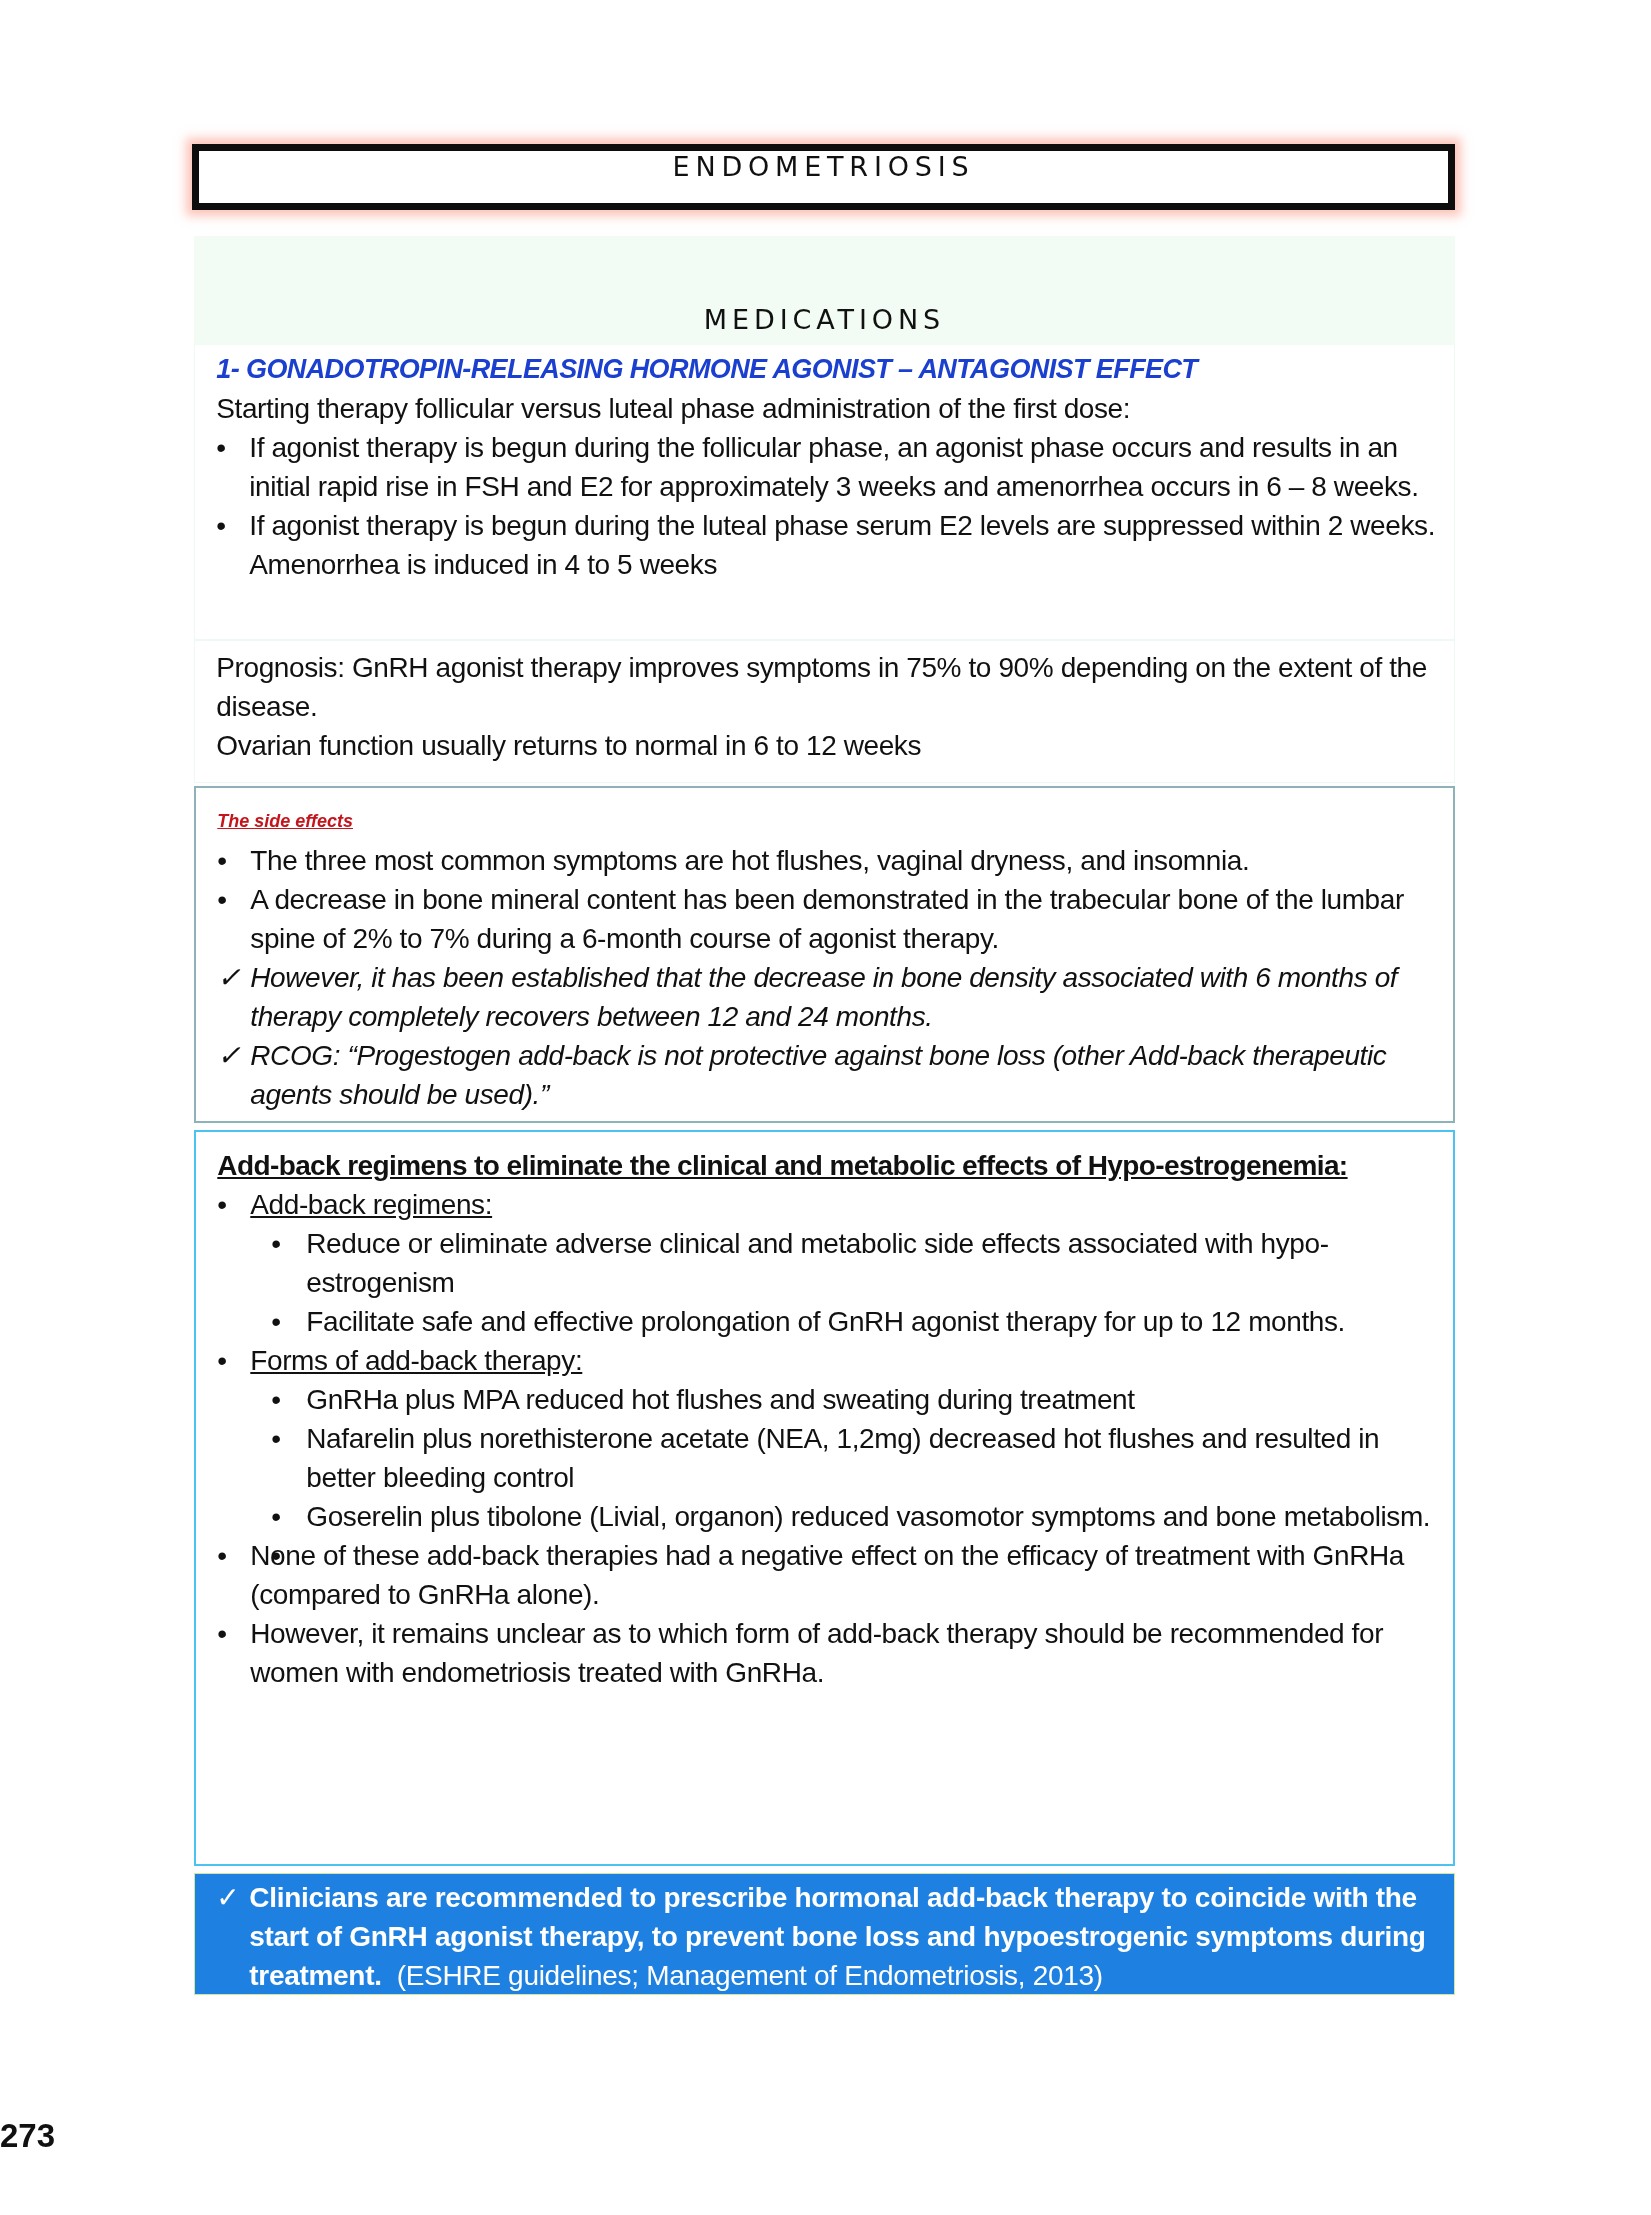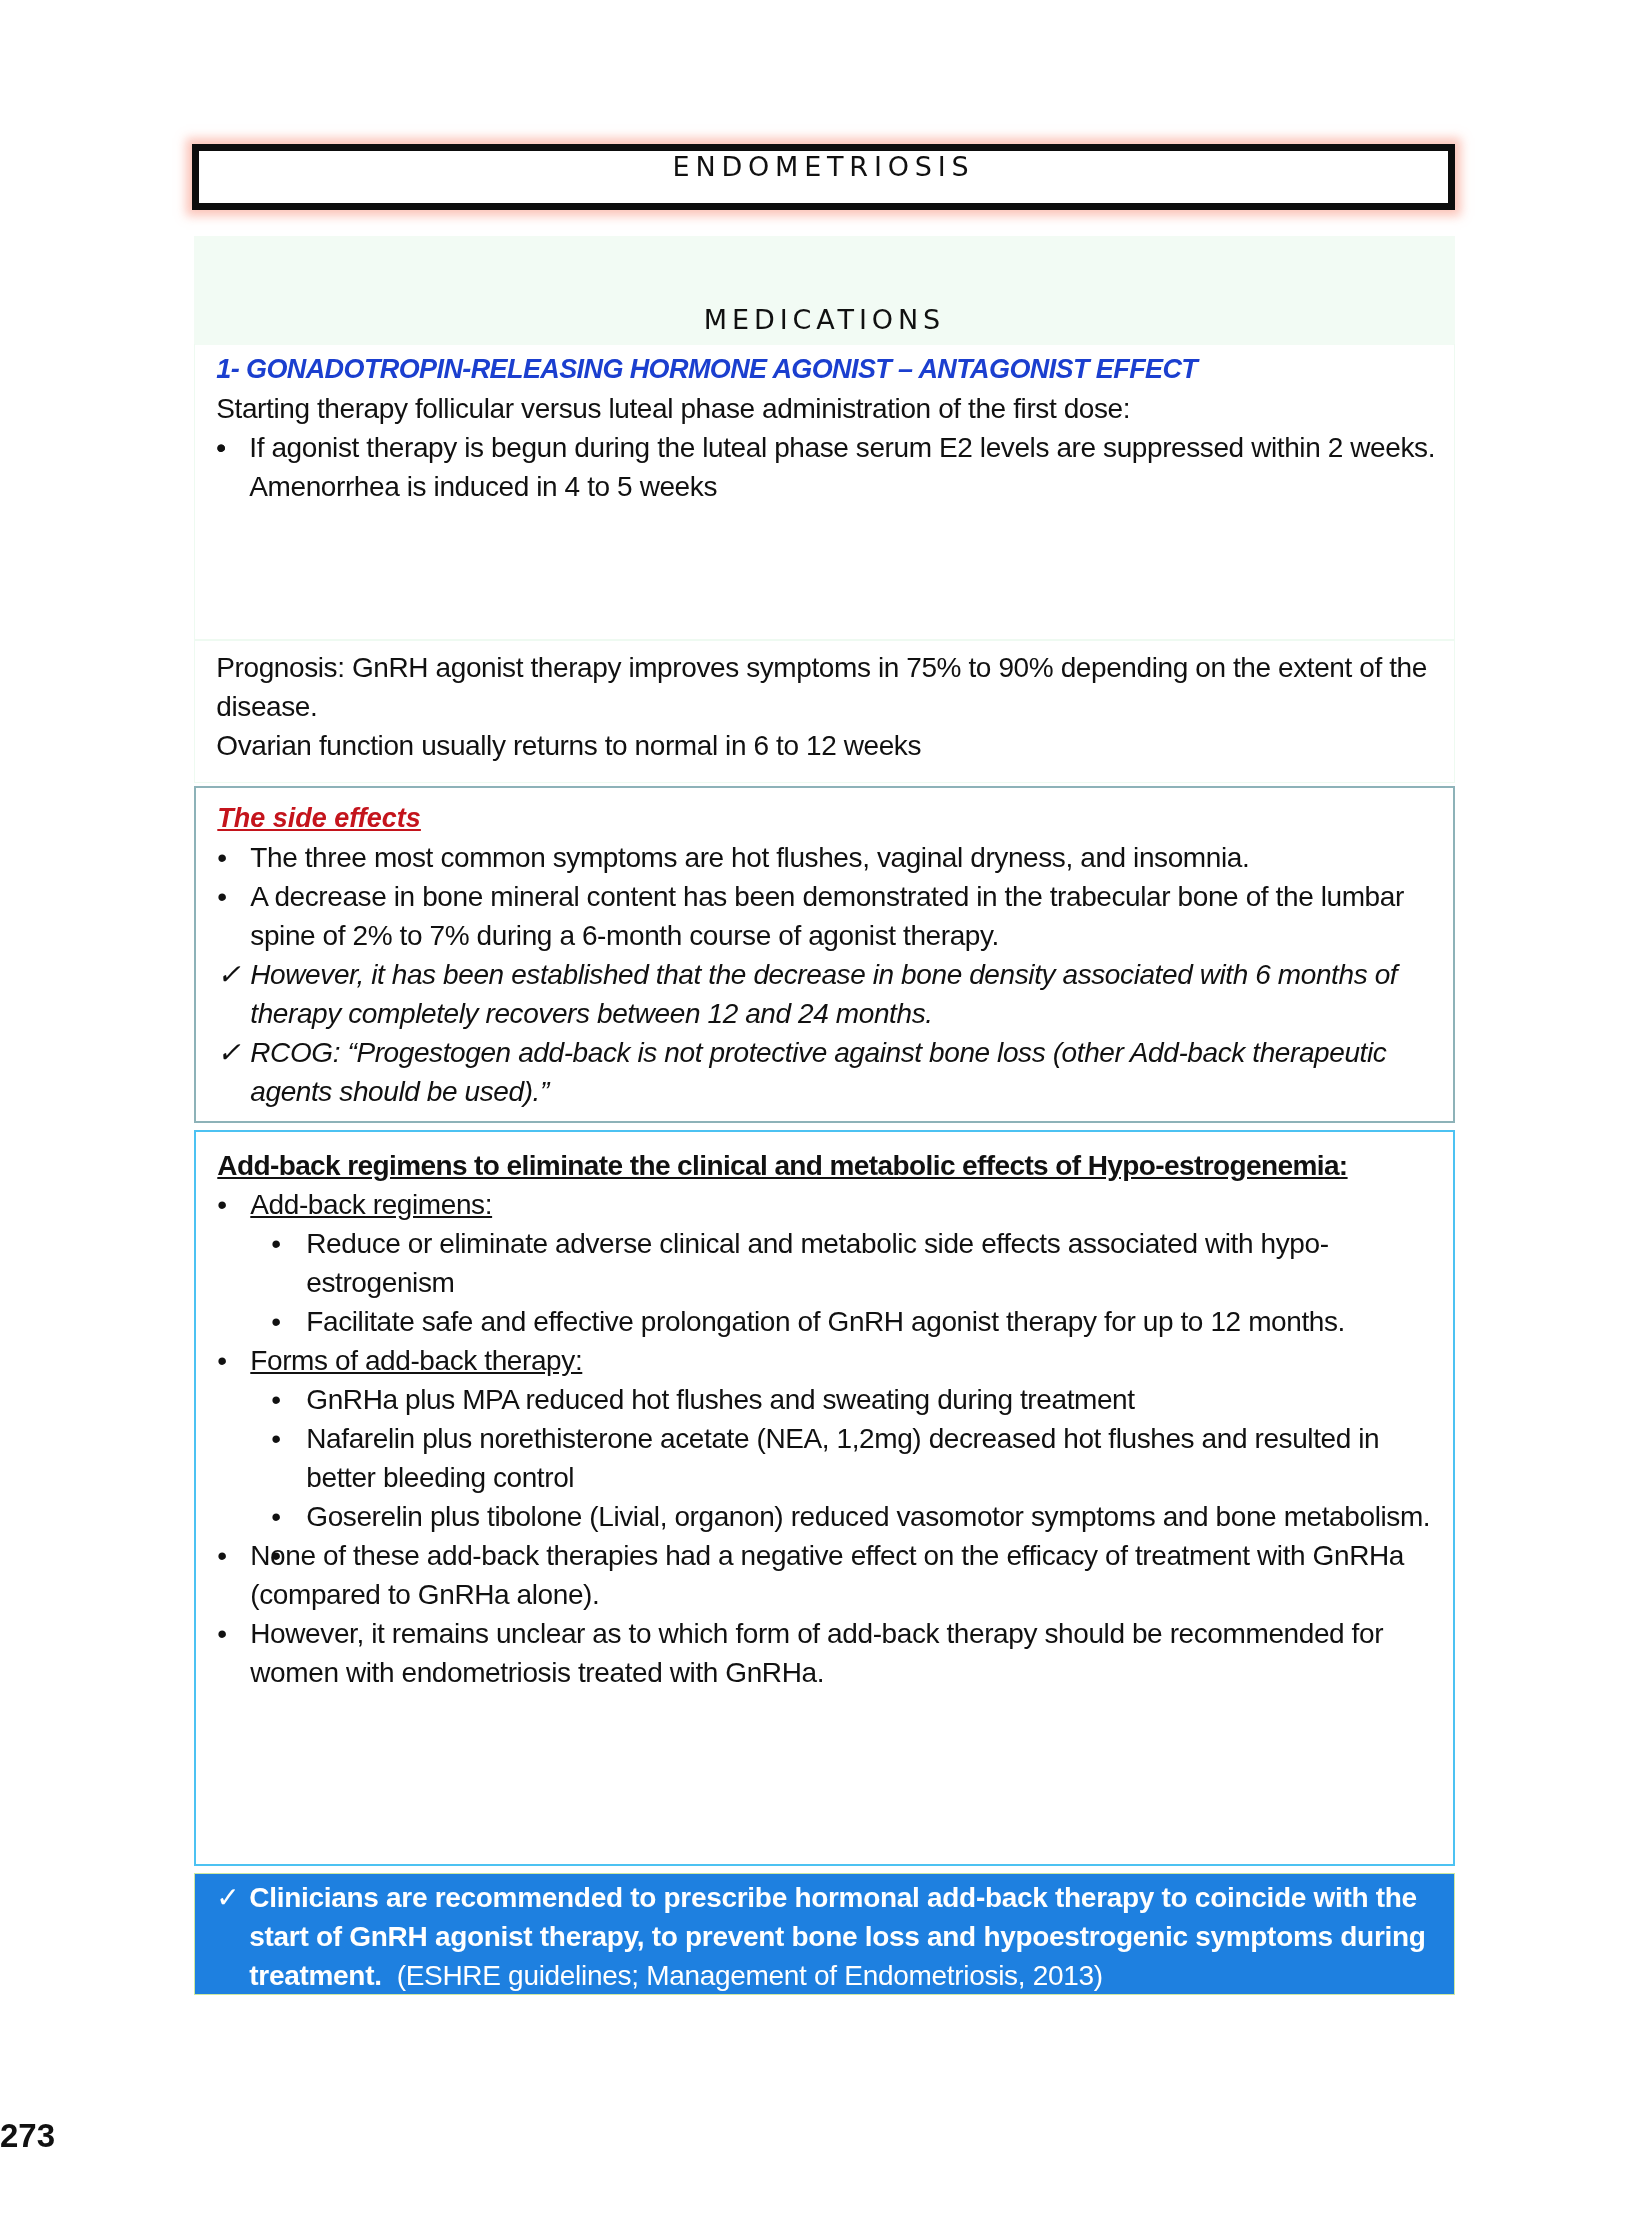--- a/index.html
+++ b/index.html
@@ -13,21 +13,21 @@
   .green-band { top:236px; height:109px; background:#f2fbf4; text-align:center; }
   .subtitle { position:absolute; top:9.7px; left:0; right:0; font-size:25px; letter-spacing:-0.5px; font-family:"Liberation Sans Narrow","Liberation Sans", sans-serif; }
   .med { position:absolute; top:68px; left:0; right:0; font-size:27px; letter-spacing:4.9px; font-family:"DejaVu Sans", sans-serif; }
   .sec { box-sizing:border-box; padding:0 17.5px 0 21.3px; font-size:28px; line-height:39px; }
   .sec1 { top:344px; height:296px; border:1.9px solid #eefaf1; border-top:none; padding-top:5.8px; }
   .sec2 { top:640px; height:143px; border:1.9px solid #eefaf1; padding-top:7px; }
   .sec3 { top:786px; height:337px; border:2.9px solid #8db2b8; padding-top:9.7px; }
   .sec4 { top:1130px; height:736px; border:2.9px solid #4cc2f2; padding-top:13.6px; }
   .sec5 { top:1873px; height:122px; background:#1e80e0; color:#fff; padding-top:3.9px; border:1px solid #cde8a0; }
   .h-blue { color:#1b3fcf; font-weight:bold; font-style:italic; font-size:27px; letter-spacing:-0.6px; }
-  .h-red { color:#c4141c; font-weight:bold; font-style:italic; text-decoration:underline; font-size:27px; }
+  .h-red { color:#c4141c; font-weight:bold; font-style:italic; text-decoration:underline; font-size:18px; }
   .h-under { font-weight:bold; text-decoration:underline; letter-spacing:-0.6px; }
   .u { text-decoration:underline; }
   .li { position:relative; padding-left:33px; }
   .li .mk { position:absolute; left:0; top:0; width:29px; }
   .li2 { position:relative; padding-left:89px; }
   .li2 .mk { position:absolute; left:54px; top:0; }
   .it { font-style:italic; }
   .b { font-weight:bold; }
   .sec1 .txt, .sec2 .txt, .sec3 .txt, .sec4 .txt { letter-spacing:-0.4px; }
   .sec5 .txt { letter-spacing:-0.3px; }
@@ -43,20 +43,21 @@
 
 <div class="col green-band">
   <div class="med">MEDICATIONS</div>
 </div>
 
 <div class="col sec sec1">
   <div class="h-blue">1- GONADOTROPIN-RELEASING HORMONE AGONIST – ANTAGONIST EFFECT</div>
   <div class="txt">Starting therapy follicular versus luteal phase administration of the first dose:</div>
   <div class="li txt">
     <span class="mk">•</span>
+    <span>If agonist therapy is begun during the follicular phase, an agonist phase occurs and results in an initial rapid rise in FSH and E2 for approximately 3 weeks and amenorrhea occurs in 6 – 8 weeks.</span>
   </div>
   <div class="li txt">
     <span class="mk">•</span>
     <span>If agonist therapy is begun during the luteal phase serum E2 levels are suppressed within 2 weeks. Amenorrhea is induced in 4 to 5 weeks</span>
   </div>
 </div>
 
 <div class="col sec sec2">
   <div class="txt">Prognosis: GnRH agonist therapy improves symptoms in 75% to 90% depending on the extent of the disease.</div>
   <div class="txt">Ovarian function usually returns to normal in 6 to 12 weeks</div>

